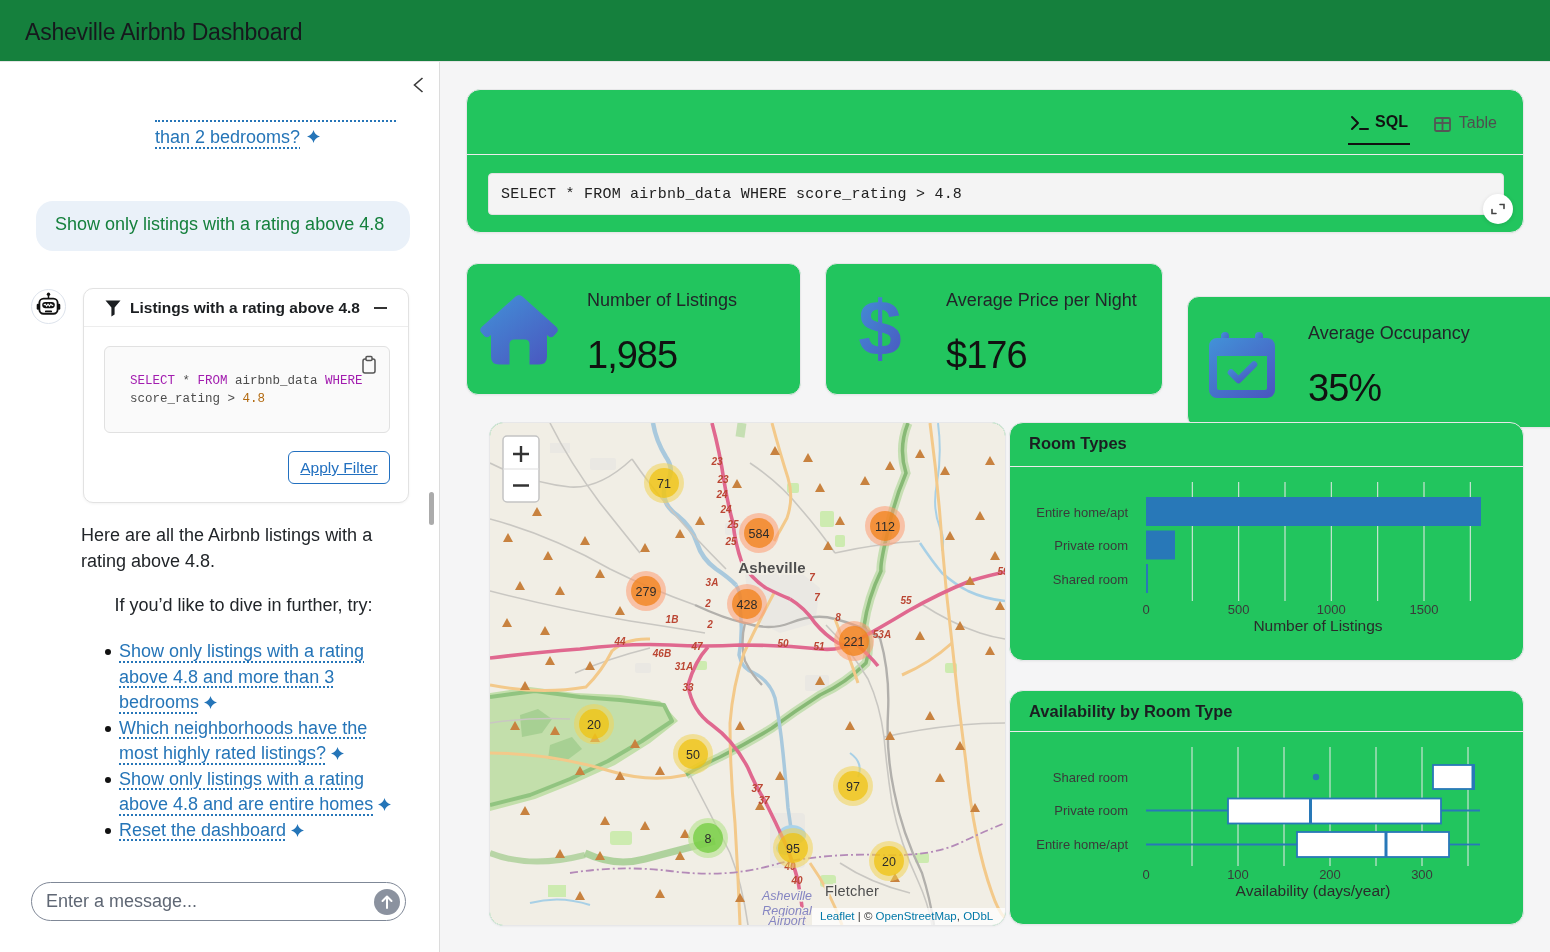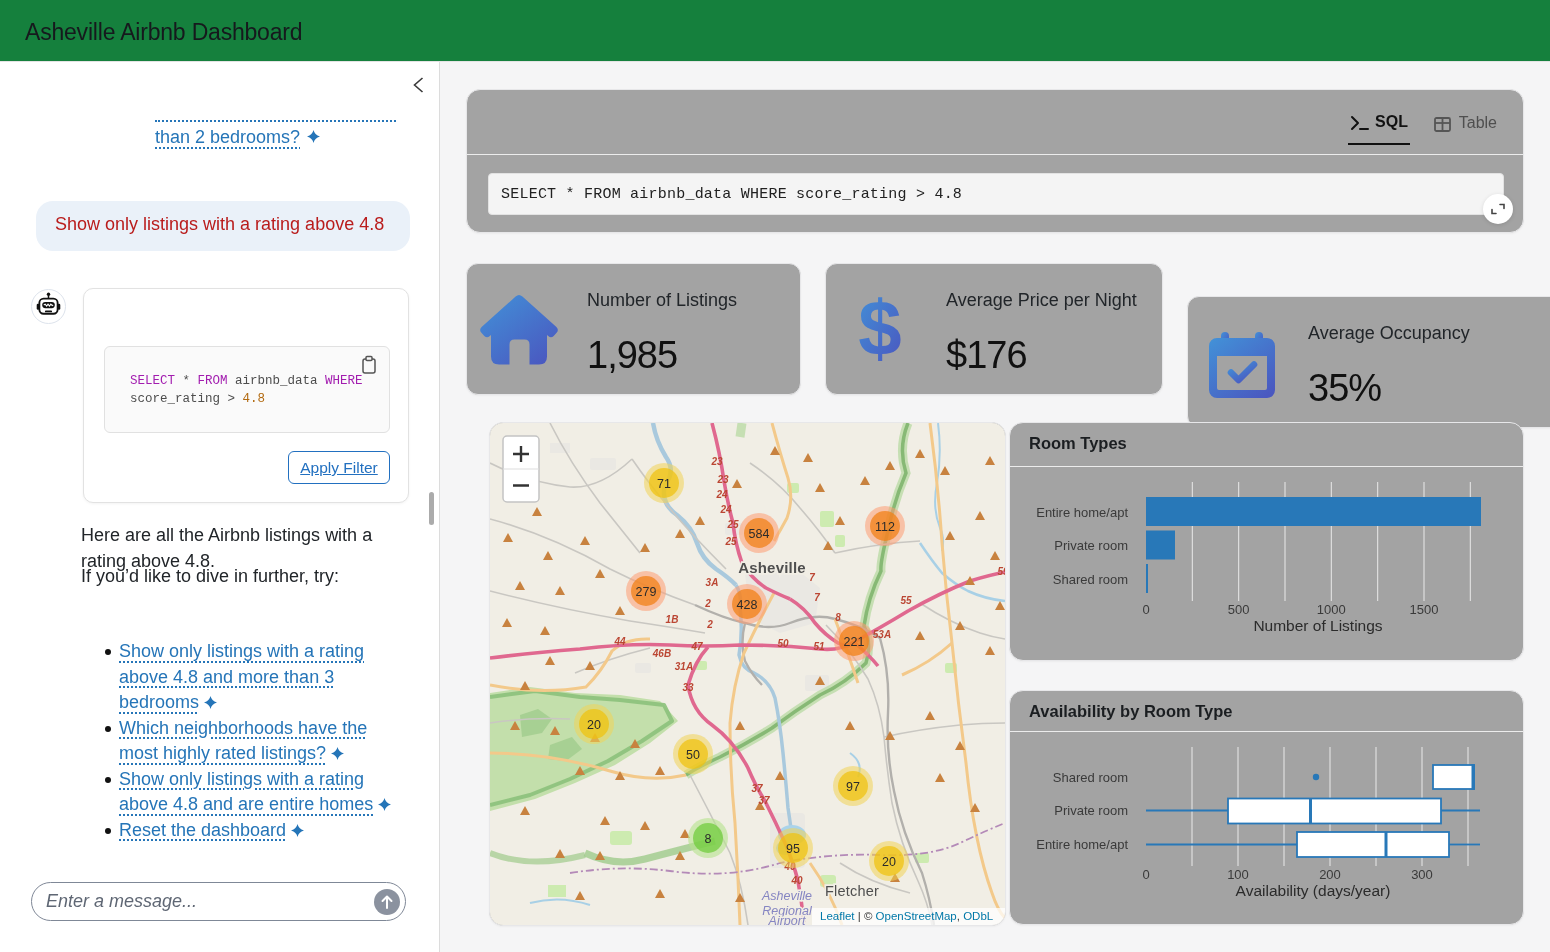--- a/index.html
+++ b/index.html
@@ -7,45 +7,45 @@
 header { position:absolute; left:0; top:0; width:1550px; height:62px; background:#15803d; border-bottom:1px solid #e4e4e4; z-index:5; }
 header h1 { font-size:23px; font-weight:400; color:#16191d; position:absolute; left:25px; top:19px; letter-spacing:-0.2px; }
 
 #sidebar { position:absolute; left:0; top:62px; width:440px; height:890px; background:#fff; border-right:1px solid #dcdcdc; z-index:4; }
 #collapse { position:absolute; left:410px; top:14px; }
 .prevlink { position:absolute; left:154px; top:58px; width:243px; color:#2575b8; font-size:18px; }
 .prevlink .topdot { position:absolute; left:1px; top:0px; width:241px; border-top:2px dotted #2575b8; }
 .prevlink .txt { position:absolute; left:1px; top:7px; text-decoration:underline dotted; text-underline-offset:4px; text-decoration-thickness:2px; }
 .prevlink svg.star { position:absolute; left:155px; top:10px; }
 .bubble { position:absolute; left:36px; top:139px; width:374px; height:50px; background:#eaf1f9; border-radius:17px; }
-.bubble div { position:absolute; left:19px; top:13px; font-size:18px; color:#b91c1c; }
+.bubble div { position:absolute; left:19px; top:13px; font-size:18px; color:#15803d; }
 .avatar { position:absolute; left:31px; top:227px; width:35px; height:35px; border-radius:50%; border:1px solid #dde3ec; background:#fff; }
 .fcard { position:absolute; left:83px; top:226px; width:326px; height:215px; background:#fff; border:1px solid #e2e2e2; border-radius:10px; box-shadow:0 1px 3px rgba(0,0,0,0.05); }
 .fcard .hdr { position:absolute; left:0; top:0; width:100%; height:38px; border-bottom:1px solid #ededed; }
 .fcard .hdr .title { position:absolute; left:46px; top:10px; font-size:15.5px; font-weight:700; color:#1b1e21; }
 .fcard .hdr .minus { position:absolute; right:21px; top:18px; width:13px; height:2px; background:#333; }
 .sqlbox { position:absolute; left:20px; top:57px; width:286px; height:87px; background:#fafafa; border:1px solid #e1e1e1; border-radius:6px; }
 .sqlbox code { position:absolute; left:25px; top:25px; font-family:"Liberation Mono", monospace; font-size:12.5px; line-height:18px; color:#4d4d4d; white-space:pre-wrap; width:240px; display:block; }
 .kw { color:#a21caf; } .num { color:#b26a10; }
 .copyicon { position:absolute; right:12px; top:8px; }
 .applybtn { position:absolute; left:204px; top:162px; width:102px; height:33px; border:1px solid #2270c0; border-radius:6px; color:#2270c0; font-size:15.5px; text-align:center; line-height:31px; background:#fff;text-decoration:underline; }
 .msgtext { position:absolute; left:81px; width:325px; font-size:18px; color:#212529; line-height:25.5px; }
 #para1 { top:461px; }
-#para2 { top:502px; }
+#para2 { top:531px;text-align:center; }
 #suglist { position:absolute; left:84px; top:577px; width:312px; list-style:none; }
 #suglist li { position:relative; padding-left:35px; font-size:18px; line-height:25.5px; color:#212529; }
 #suglist li:before { content:''; position:absolute; left:21px; top:10px; width:6px; height:6px; border-radius:50%; background:#111; }
 #suglist a, .lnk { color:#2575b8; text-decoration:underline dotted; text-underline-offset:4px; text-decoration-thickness:2px; }
 svg.star { display:inline-block; vertical-align:-1px; margin-left:5px; }
 #chatinput { position:absolute; left:31px; top:820px; width:375px; height:39px; border:1.5px solid #7f8897; border-radius:20px; background:#fff; }
-#chatinput .ph { position:absolute; left:14px; top:8px; font-size:18px; color:#5f6774;font-style:italic; }
+#chatinput .ph { position:absolute; left:14px; top:8px; font-size:18px; color:#5f6774; }
 #sendbtn { position:absolute; left:342px; top:6px; width:26px; height:26px; border-radius:50%; background:#8b929f; }
 #scrollthumb { position:absolute; left:429px; top:492px; width:5px; height:33px; background:#ababab; border-radius:3px; z-index:9; }
 
-.card { position:absolute; background:#a3a3a3; border:1px solid #e7e7e9; border-radius:14px; box-shadow:0 1px 2px rgba(0,0,0,0.04); }
+.card { position:absolute; background:#22c55e; border:1px solid #e7e7e9; border-radius:14px; box-shadow:0 1px 2px rgba(0,0,0,0.04); }
 #topcard { left:466px; top:89px; width:1058px; height:144px; }
 #topcard .divider { position:absolute; left:0; top:64px; width:100%; border-top:1px solid #ececec; }
 .tab-sql { position:absolute; right:115px; top:23px; font-size:16px; font-weight:600; color:#111; }
 .tab-underline { position:absolute; right:113px; top:53px; width:62px; height:2px; background:#111; }
 .tab-table { position:absolute; right:26px; top:24px; font-size:16px; color:#4f4f4f; }
 #topsql { position:absolute; left:21px; top:83px; width:1016px; height:42px; background:#f4f4f4; border:1px solid #e2e2e2; border-radius:4px; }
 #topsql code { position:absolute; left:12px; top:12px; font-family:"Liberation Mono", monospace; font-size:15px; color:#212121; letter-spacing:0.22px; }
 #expander { position:absolute; left:1016px; top:104px; width:30px; height:30px; border-radius:50%; background:#fff; box-shadow:0 1px 4px rgba(0,0,0,0.12); }
 .metric { top:263px; height:132px; border-radius:12px; }
 #m1 { left:466px; width:335px; }
@@ -90,20 +90,27 @@
       <circle cx="17.5" cy="4.5" r="1.8" fill="#111"></circle>
       <rect x="7.8" y="9.2" width="19.4" height="16" rx="4.5" fill="#fff" stroke="#111" stroke-width="2"></rect>
       <rect x="5" y="14.5" width="2.6" height="6.5" rx="1.3" fill="#111"></rect>
       <rect x="27.4" y="14.5" width="2.6" height="6.5" rx="1.3" fill="#111"></rect>
       <rect x="10.8" y="12.7" width="13.4" height="6.6" rx="3.3" fill="#111"></rect>
       <polyline points="12.5,16 14,15 15.5,17 17,15 18.5,17 20,15 21.5,16.5 22.5,16" fill="none" stroke="#fff" stroke-width="1.2"></polyline>
       <rect x="13.7" y="21.7" width="7.6" height="2" rx="1" fill="#111"></rect>
     </svg>
   </div>
   <div class="fcard">
+    <div class="hdr">
+      <svg style="position:absolute;left:21px;top:11px" width="16" height="17" viewBox="0 0 16 17">
+          <path d="M0.5 0.5 H15.5 L9.6 7.6 V14.6 L6.4 16.5 V7.6 Z" fill="#1b1e21"></path>
+        </svg>
+      <div class="title">Listings with a rating above 4.8</div>
+      <div class="minus"></div>
+    </div>
     <div class="sqlbox">
       <code><span class="kw">SELECT</span> * <span class="kw">FROM</span> airbnb_data <span class="kw">WHERE</span> score_rating &gt; <span class="num">4.8</span></code>
       <svg class="copyicon" width="16" height="19" viewBox="0 0 16 19">
           <rect x="2" y="4" width="12" height="14" rx="2" fill="none" stroke="#555" stroke-width="1.5"></rect>
           <rect x="5" y="1.5" width="6" height="4" rx="1" fill="#fafafa" stroke="#555" stroke-width="1.5"></rect>
         </svg>
     </div>
     <div class="applybtn">Apply Filter</div>
   </div>
   <div class="msgtext" id="para1">Here are all the Airbnb listings with a<br>rating above 4.8.</div>

